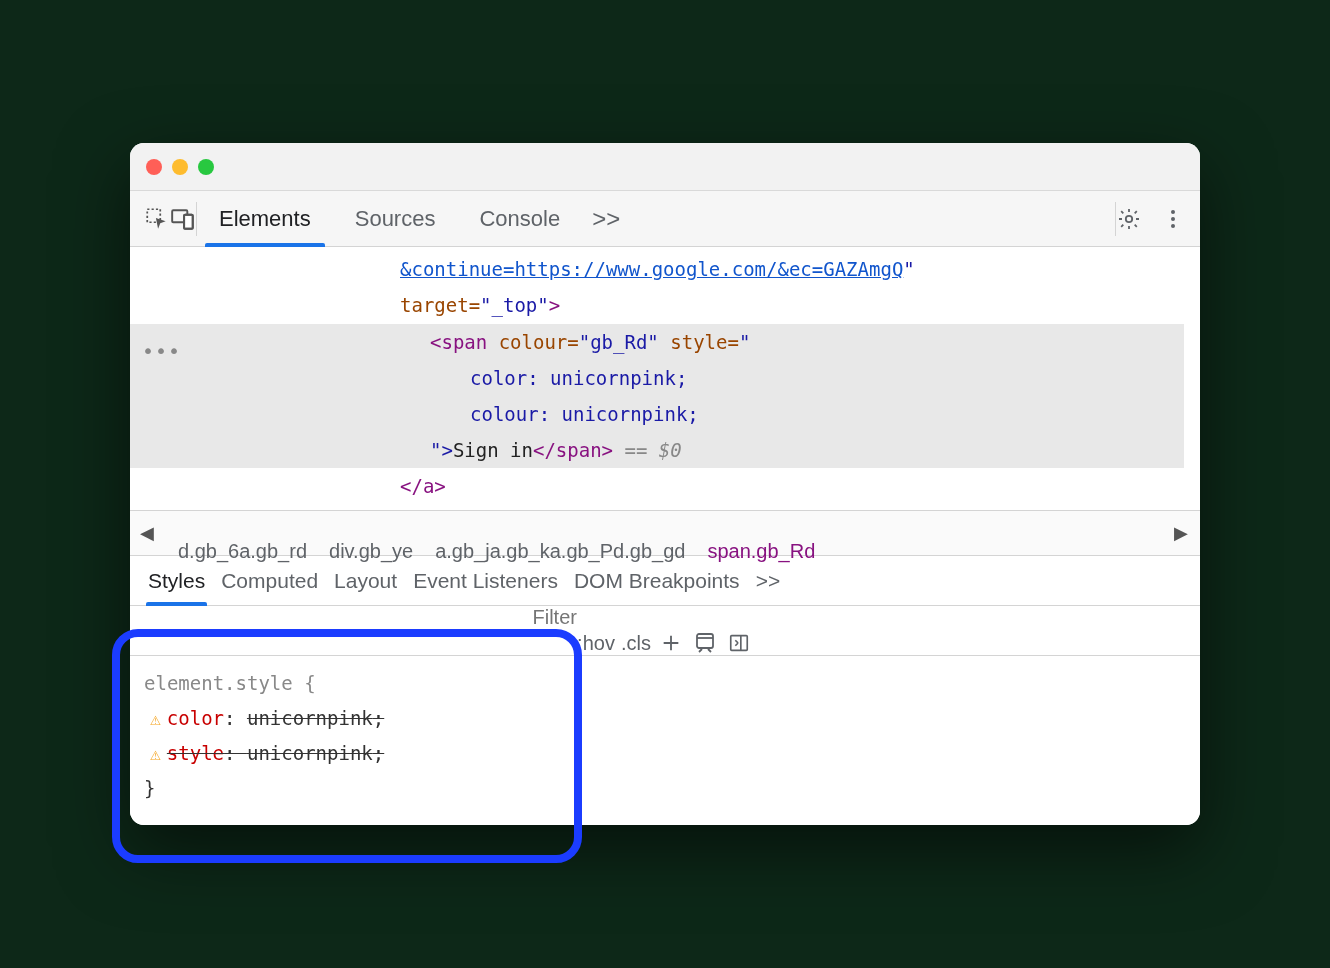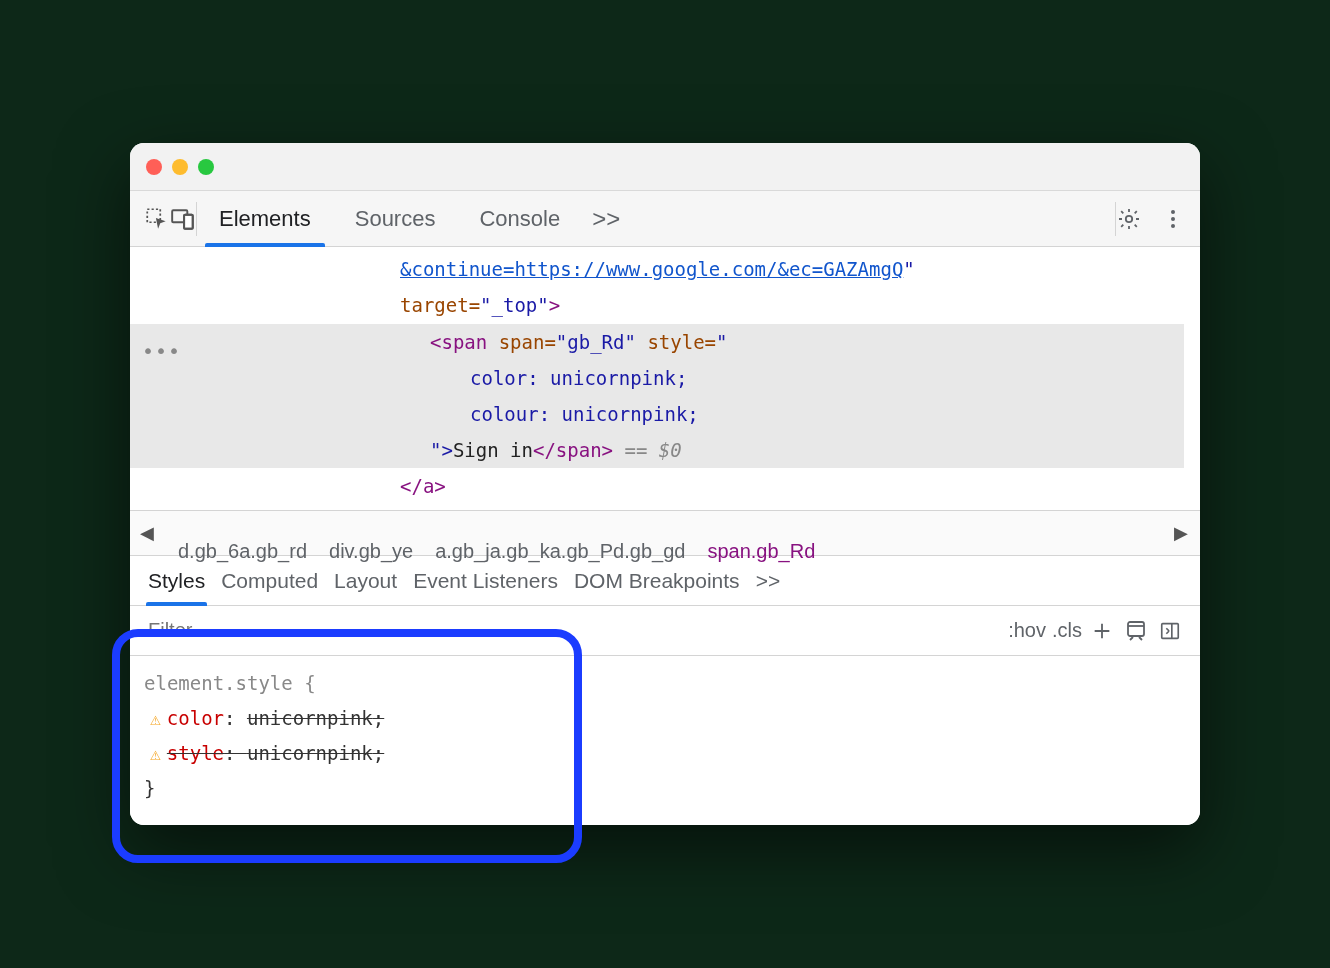--- a/index.html
+++ b/index.html
@@ -98,20 +98,21 @@
     height: 50px; display: flex; align-items: center; gap: 16px; padding: 0 18px;
     border-bottom: 1px solid #d4d4d4; font-size: 21px; color: #5f6368;
     background:#fff;
   }
   .subtab { display:flex; align-items:center; height:100%; position:relative; cursor:pointer;}
   .subtab.active { color:#202124; }
   .subtab.active::after { content:""; position:absolute; left:-2px; right:-2px; bottom:-1px; height:4px; background:#1a73e8; border-radius: 2px 2px 0 0;}
   .filter-bar {
     height: 50px; display:flex; align-items:center; border-bottom:1px solid #d4d4d4;
     background:#fff;
+    flex-direction:column;
   }
   .filter-input {
     flex:1; border:none; outline:none; font-size:20px; color:#888; padding:0 18px;
     font-family: -apple-system, sans-serif;
     background:transparent;
   }
   .style-actions { display:flex; align-items:center; gap:6px; padding:0 16px; color:#5f6368; font-size:20px; font-family: -apple-system, sans-serif;}
   .act-btn { display:flex; align-items:center; justify-content:center; width:28px; height:28px;}
   .styles-pane {
     font-family: Menlo, Consolas, monospace; font-size:19px; padding: 10px 14px 18px 14px;
@@ -191,21 +192,21 @@
     </div>
     <div class="code-row indent1">
       <span class="attrname">target=</span><span class="attrval">"_top"</span><span class="tagpunct">&gt;</span>
     </div>
 
     <div class="highlight-block" style="position:relative;">
       <span class="gutter-dots" style="top:8px;">•••</span>
       <div class="code-row indent2">
         <span class="tagpunct">&lt;span</span>
         <span> </span>
-        <span class="attrname">span=</span><span class="attrval">"gb_Rd"</span>
+        <span class="attrname">colour=</span><span class="attrval">"gb_Rd"</span>
         <span> </span>
         <span class="attrname">style=</span><span class="attrval">"</span>
       </div>
       <div class="code-row indent3">
         <span class="attrval">color: unicornpink;</span>
       </div>
       <div class="code-row indent3">
         <span class="attrval">colour: unicornpink;</span>
       </div>
       <div class="code-row indent2">

